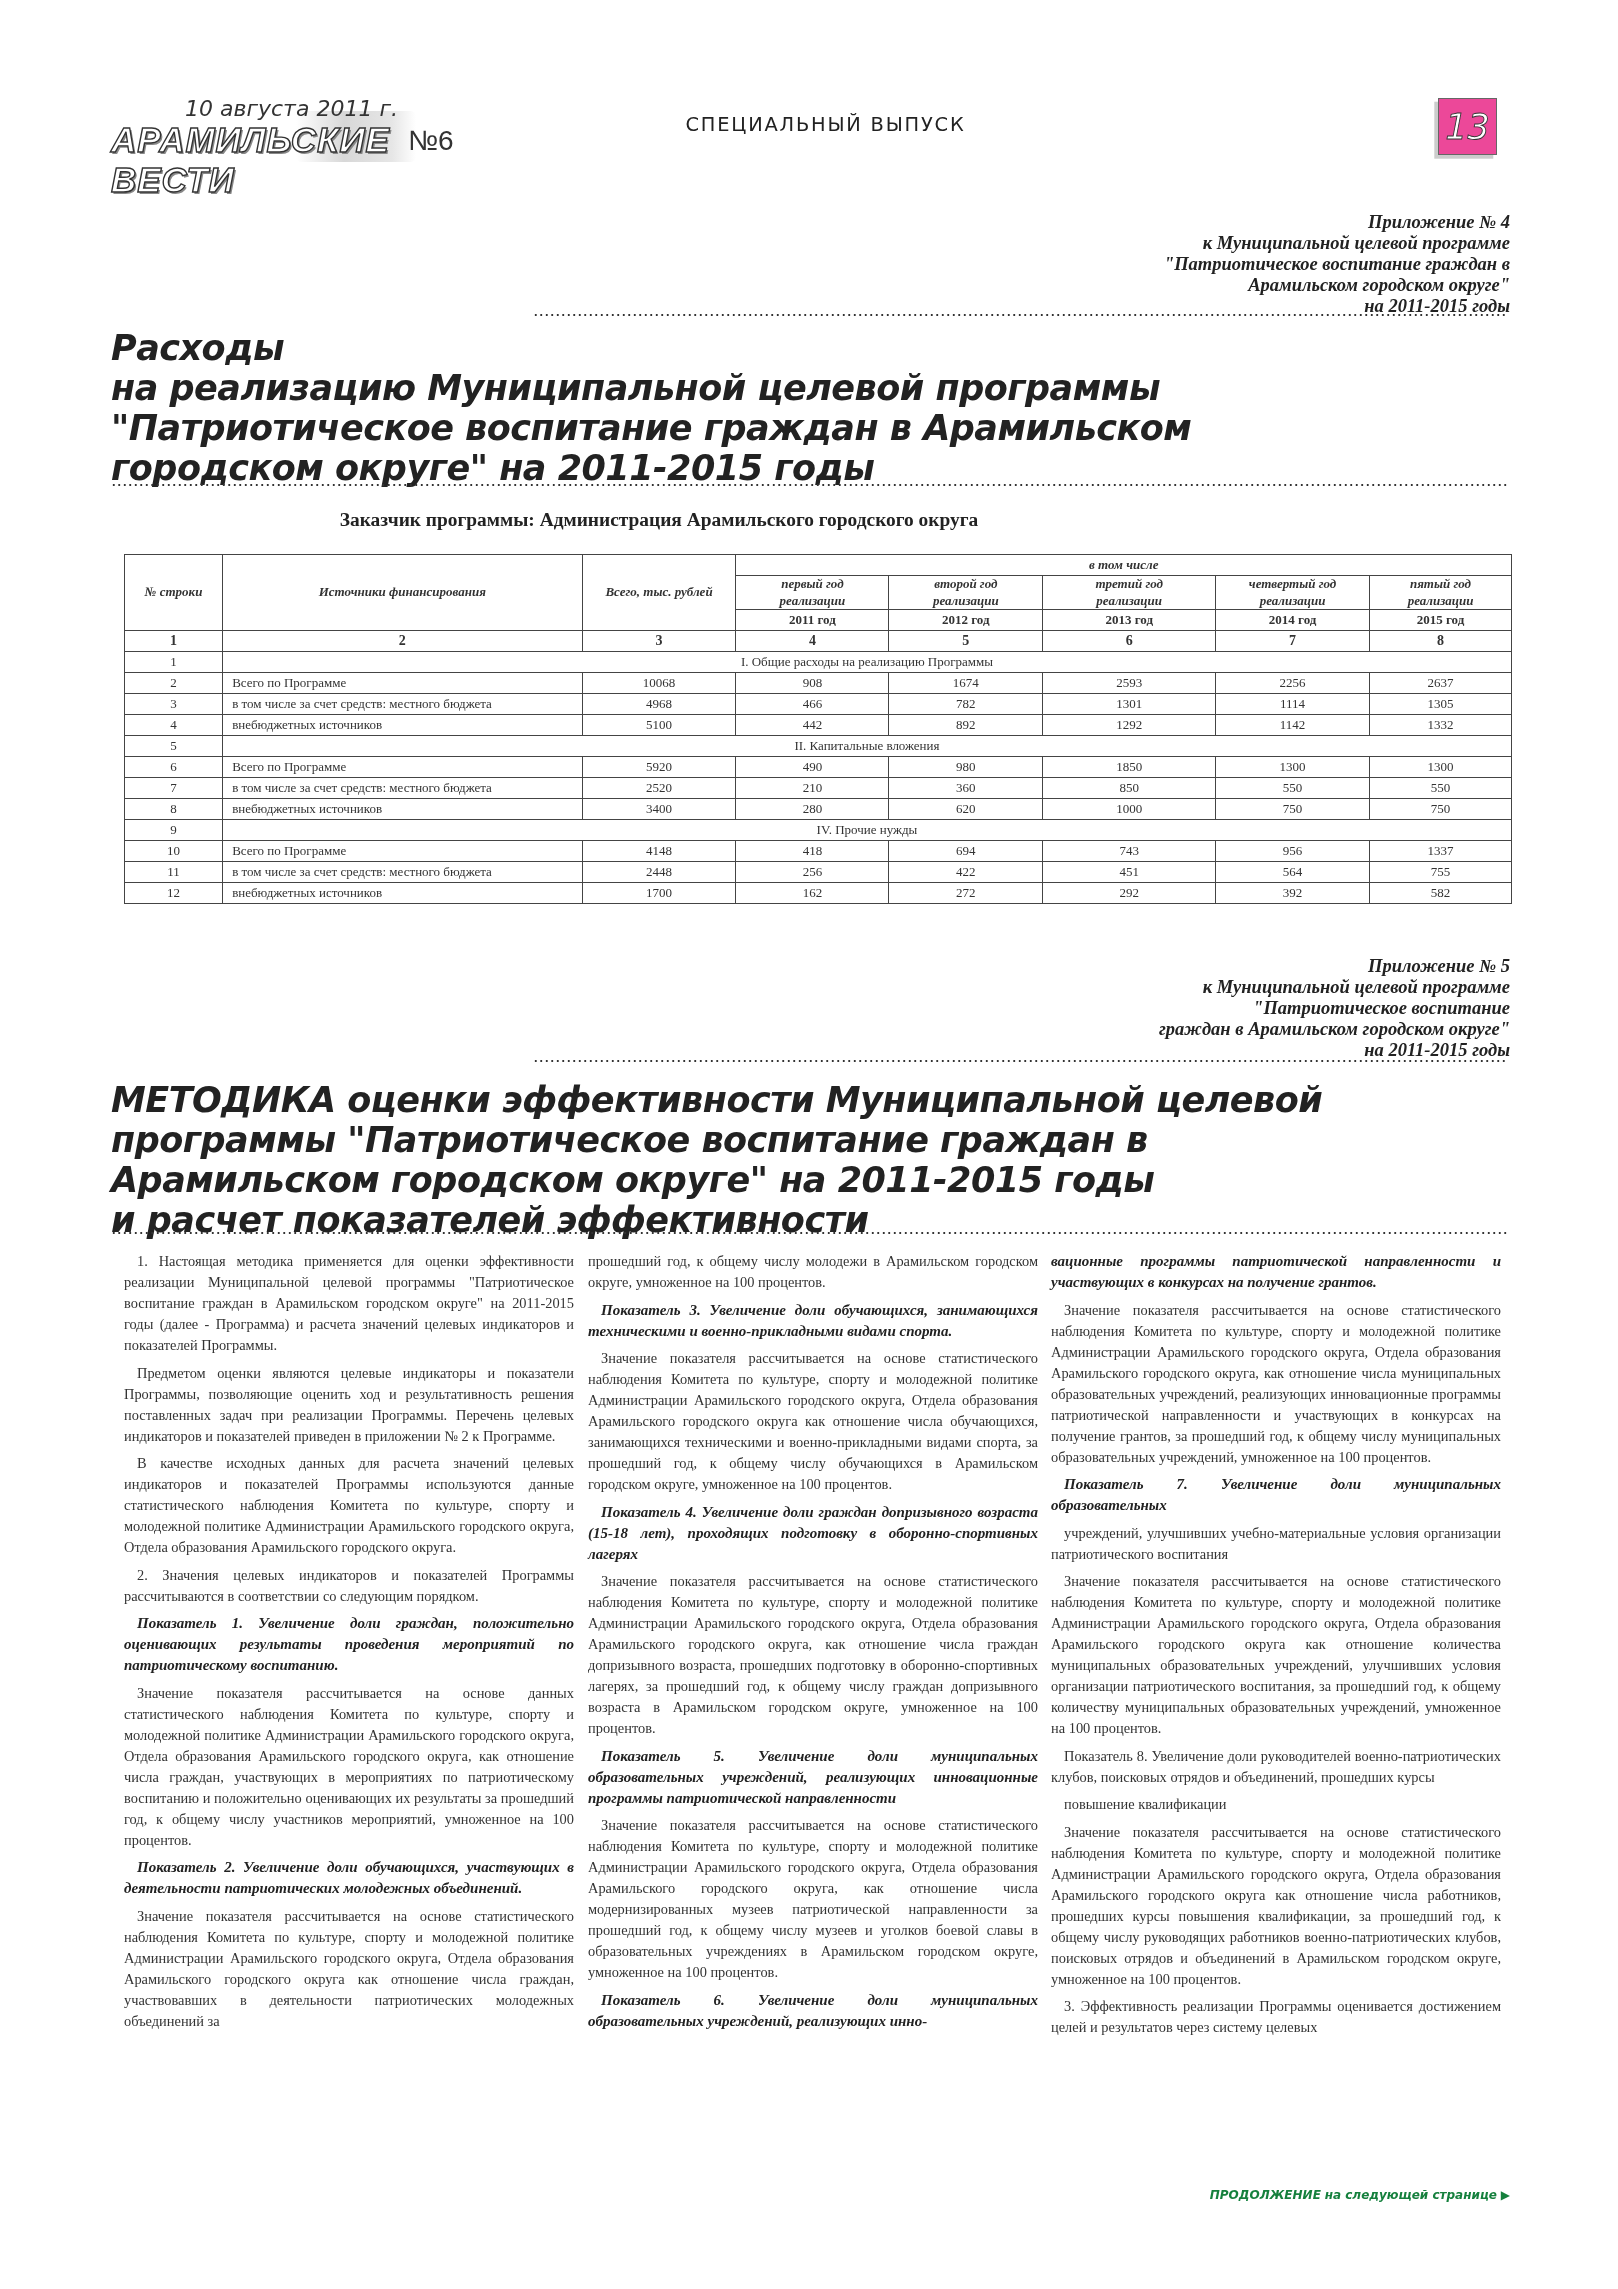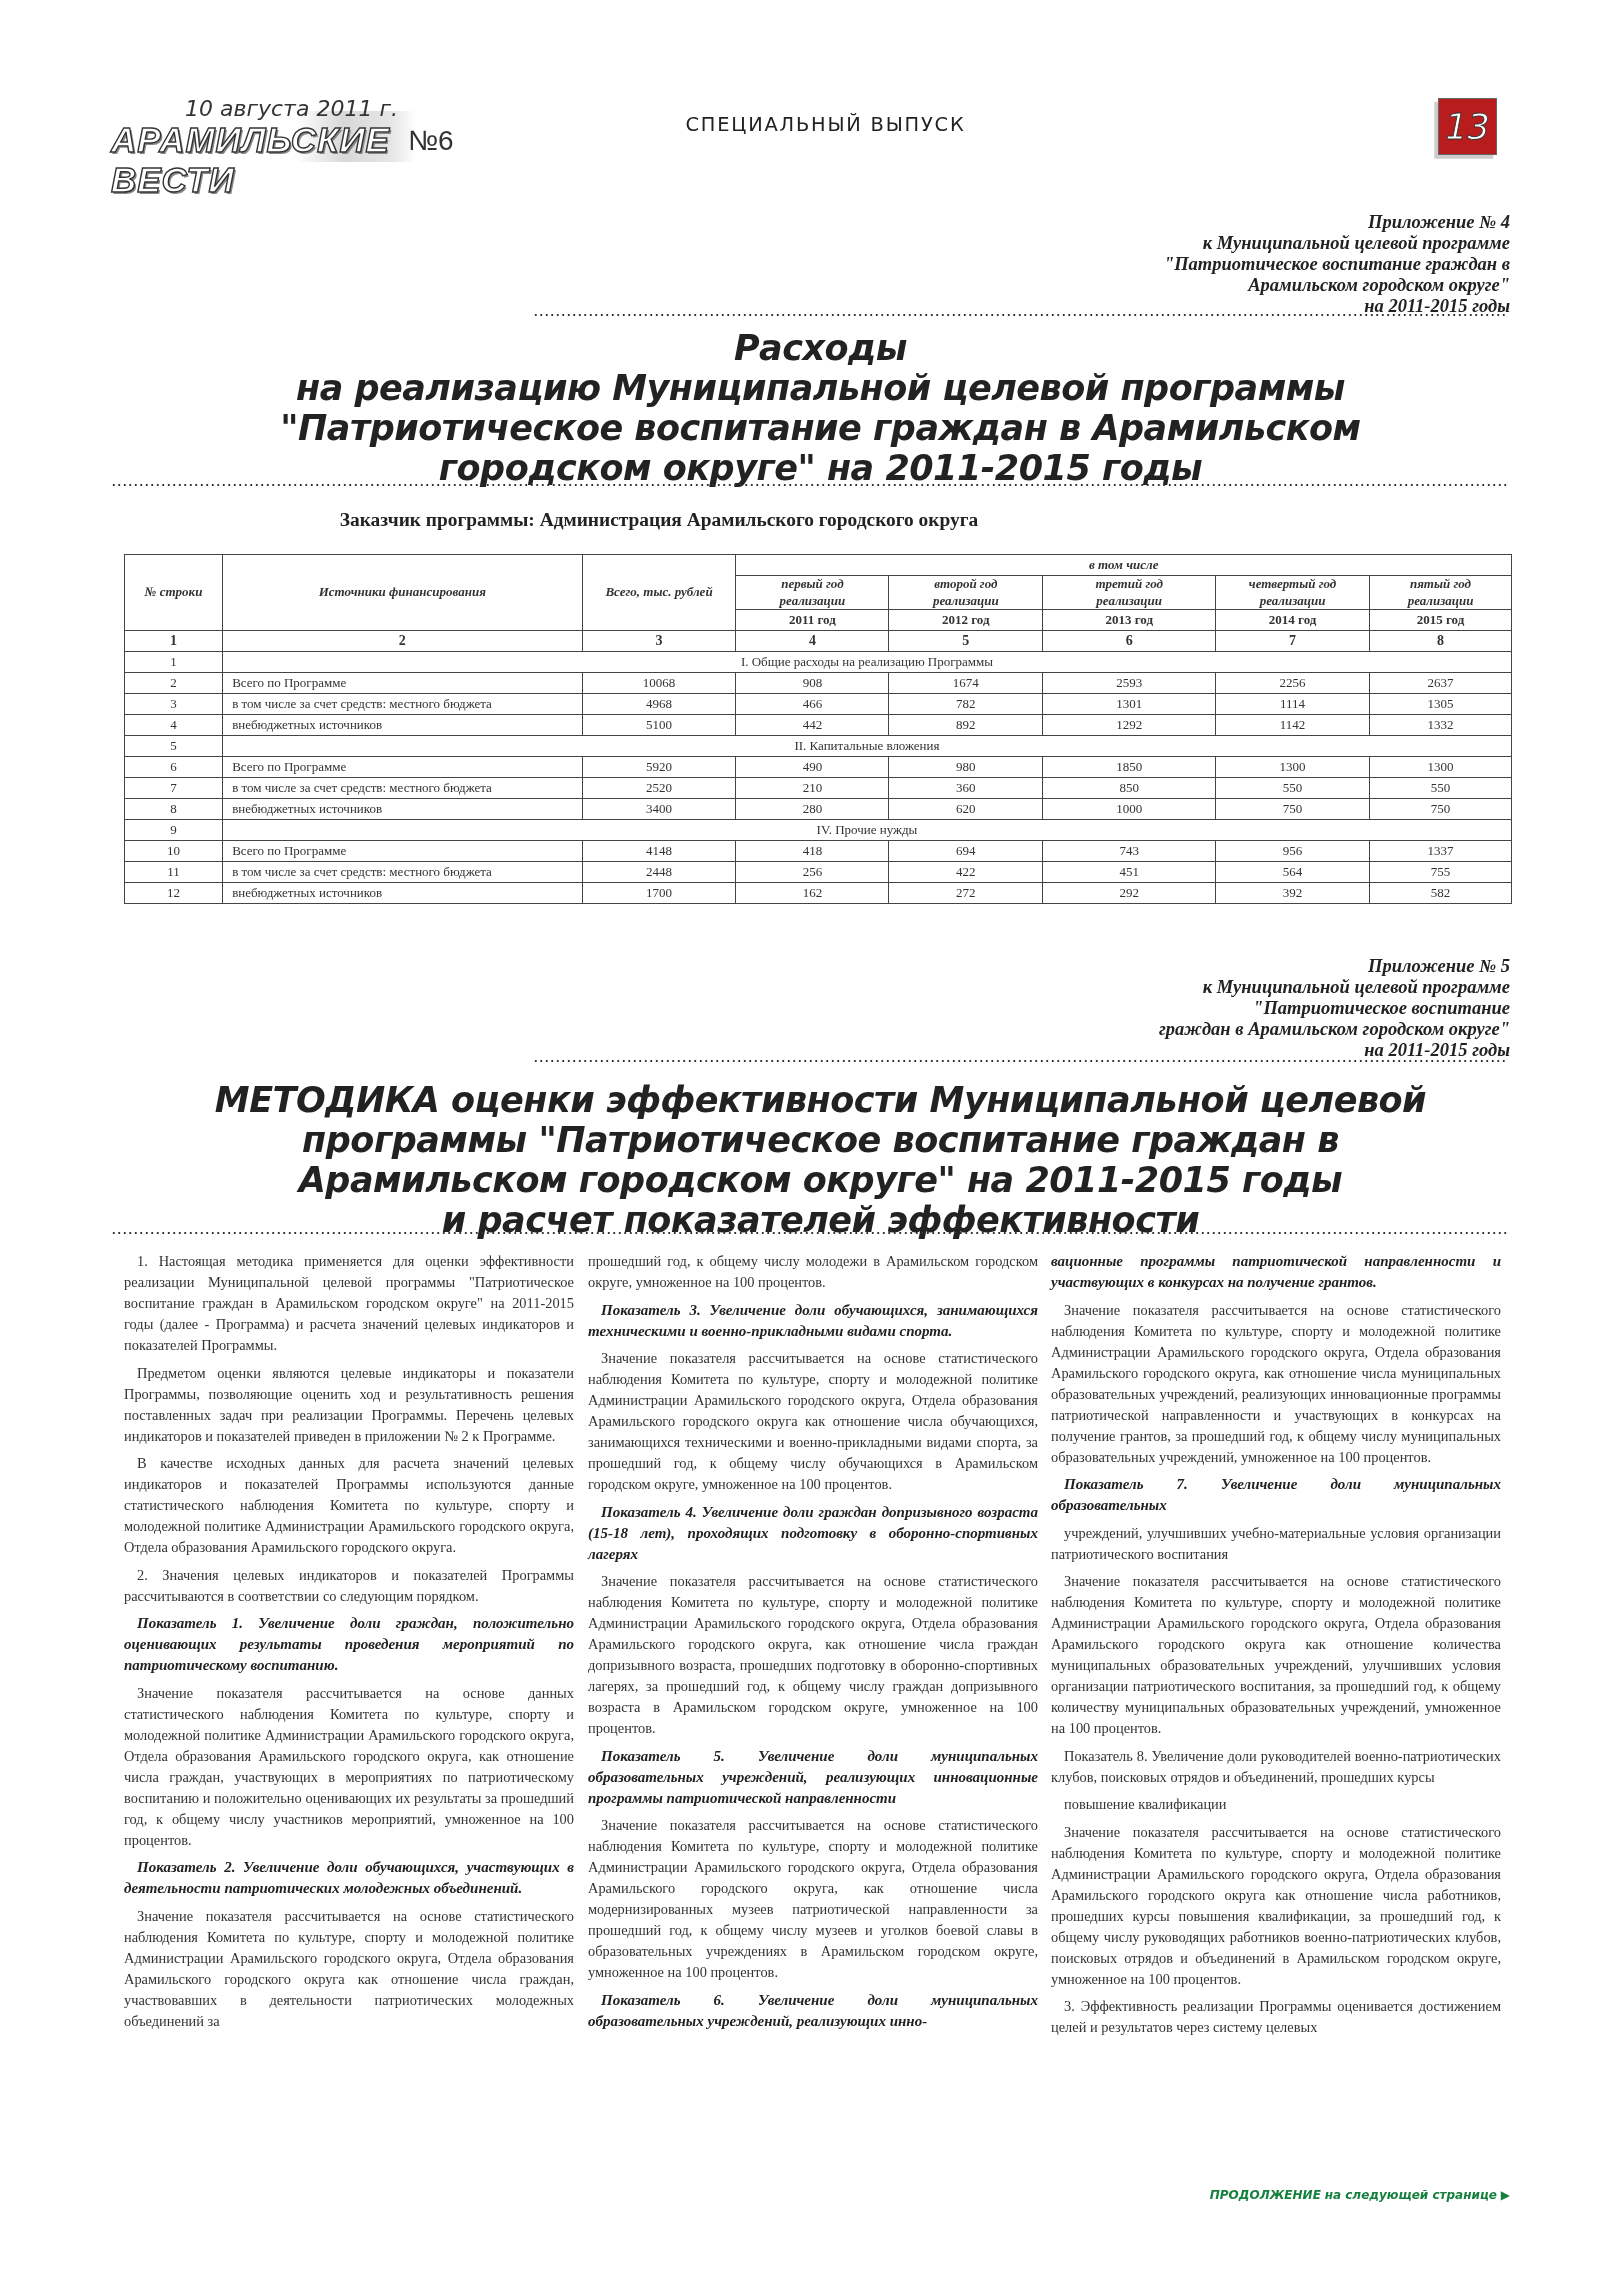--- a/index.html
+++ b/index.html
@@ -7,29 +7,29 @@
   body { position: relative; font-family: "Liberation Serif", serif; color: #222; overflow: hidden; }
 
   .masthead { position: absolute; left: 111px; top: 92px; width: 388px; height: 74px; }
   .masthead .date { position: absolute; left: 74px; top: 3.7px; font-family: "DejaVu Sans", sans-serif; font-style: italic; font-size: 22px; color: #333; }
   .masthead .banner { position: absolute; left: 185px; top: 18.5px; width: 120px; height: 51px; background: linear-gradient(90deg, rgba(220,220,220,0) 0%, #d8d8d8 40%, #e6e6e6 80%, rgba(230,230,230,0) 100%); border-radius: 5.5px; }
   .masthead .name { position: absolute; left: 0; top: 28px; font-family: "Liberation Sans", sans-serif; font-style: italic; font-size: 35px; letter-spacing: 0.9px; color: #fff; -webkit-text-stroke: 1.4px #333; text-shadow: 1.8px 1.8px 0 #888; font-weight: bold; }
   .masthead .issue { position: absolute; left: 297px; top: 33px; font-family: "Liberation Sans", sans-serif; font-size: 28px; color: #333; }
 
   .section-label { position: absolute; left: 16px; width: 1619px; top: 113px; text-align: center; font-family: "DejaVu Sans", sans-serif; font-size: 19.4px; letter-spacing: 1.8px; color: #222; }
 
-  .page-num { position: absolute; left: 1438px; top: 98px; width: 59px; height: 57px; background: #b91c1c; border: 1.8px solid #666; box-shadow: -3.7px 3.7px 0 #ccc; display: flex; align-items: center; justify-content: center; font-family: "DejaVu Sans", sans-serif; font-style: italic; font-size: 35px; color: #fff; -webkit-text-stroke: 0.9px #333; }
+  .page-num { position: absolute; left: 1438px; top: 98px; width: 59px; height: 57px; background: #ec4899; border: 1.8px solid #666; box-shadow: -3.7px 3.7px 0 #ccc; display: flex; align-items: center; justify-content: center; font-family: "DejaVu Sans", sans-serif; font-style: italic; font-size: 35px; color: #fff; -webkit-text-stroke: 0.9px #333; }
 
   .appendix { position: absolute; right: 109px; text-align: right; font-family: "Liberation Serif", serif; font-style: italic; font-weight: bold; font-size: 18.5px; line-height: 21px; color: #222; margin-top: 15px; }
   .appendix4 { top: 197px; }
   .appendix5 { top: 941px; }
 
   .dots { position: absolute; height: 3.7px; background-image: radial-gradient(circle, #333 1.1px, transparent 1.4px); background-size: 5.5px 3.7px; background-repeat: repeat-x; }
 
-  .big-title { position: absolute; left: 122px; width: 1397px; text-align: center; font-family: "DejaVu Sans", sans-serif; font-style: italic; font-weight: bold; font-size: 35px; line-height: 40px; color: #222; letter-spacing: -0.5px; }
+  .big-title { position: absolute; left: 111px; width: 1397px; text-align: left; font-family: "DejaVu Sans", sans-serif; font-style: italic; font-weight: bold; font-size: 35px; line-height: 40px; color: #222; letter-spacing: -0.5px; }
   .title1 { top: 328px; }
   .title2 { top: 1080px; }
 
   .customer { position: absolute; top: 509px; left: 0; width: 1318px; text-align: center; font-family: "Liberation Serif", serif; font-weight: bold; font-size: 19.4px; color: #222; }
 
   table.budget { position: absolute; left: 124px; top: 554px; width: 1388px; border-collapse: collapse; font-family: "Liberation Serif", serif; font-size: 13px; color: #333; }
   table.budget td, table.budget th { border: 1.4px solid #444; text-align: center; padding: 0 3.7px; height: 21px; font-weight: normal; }
   table.budget th { font-style: italic; font-weight: bold; font-size: 13px; line-height: 16.6px; }
   table.budget .yr { font-style: normal; font-weight: bold; }
   table.budget .num-head td { font-weight: bold; font-size: 14px; }

